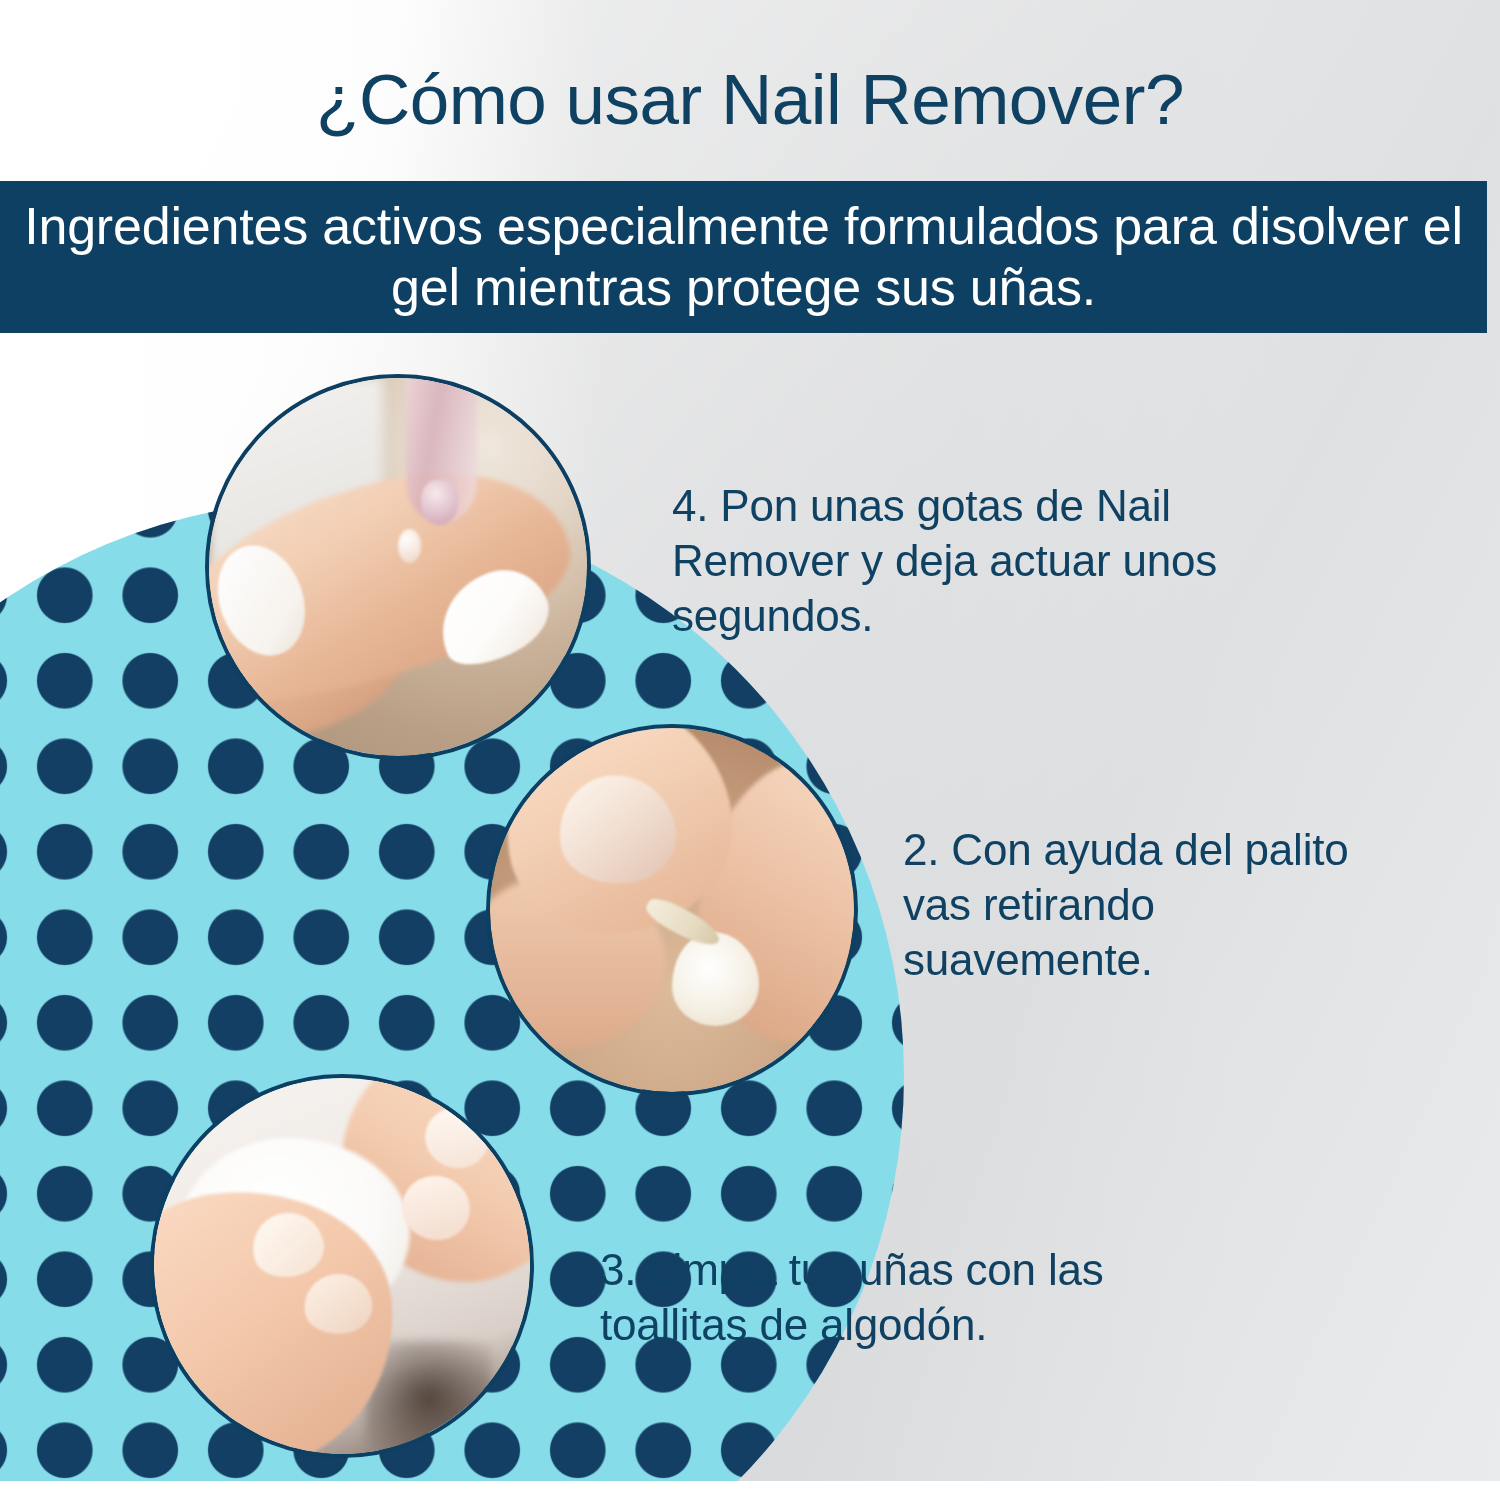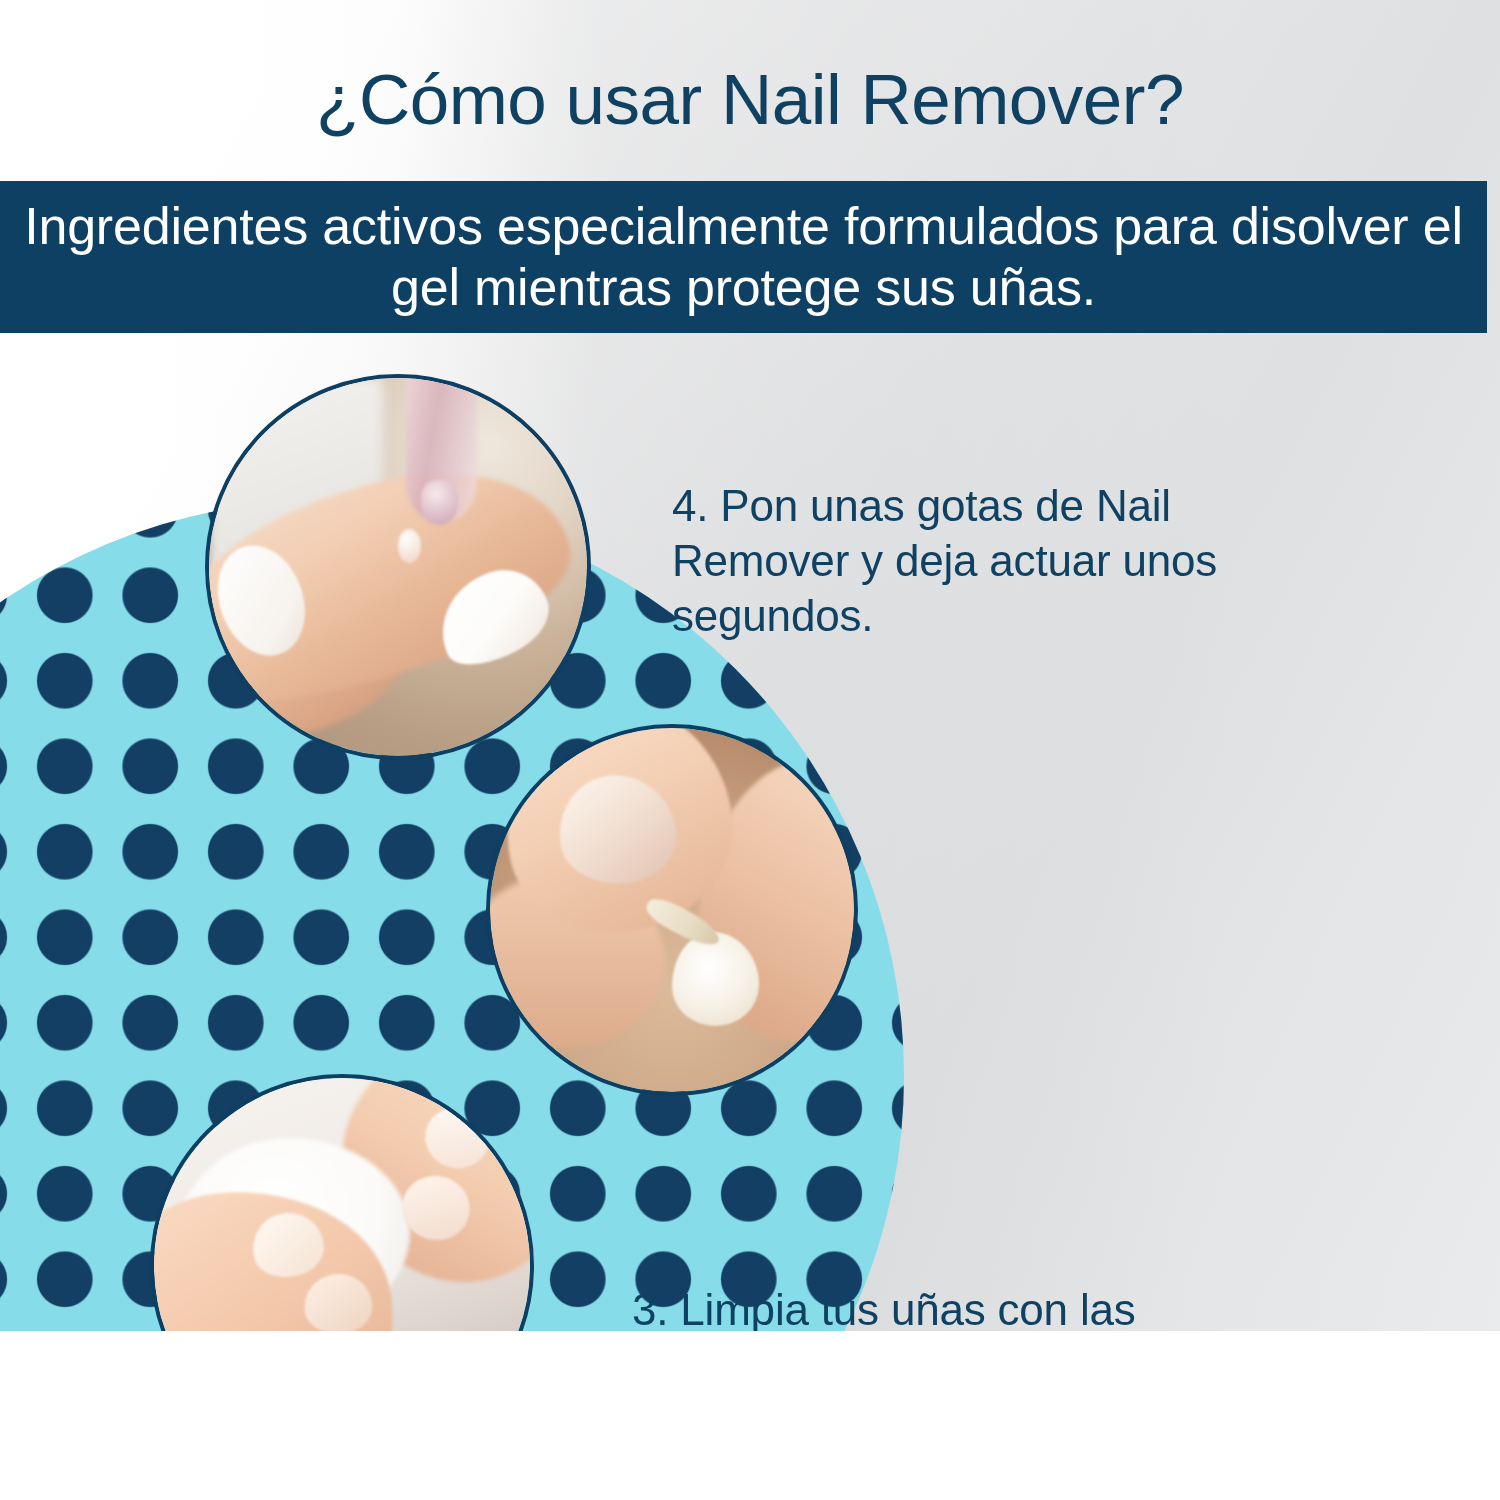--- a/index.html
+++ b/index.html
@@ -7,21 +7,21 @@
     padding: 0;
     background: #ffffff;
   }
   body {
     font-family: "Liberation Sans", sans-serif;
   }
 
   #canvas {
     position: relative;
     width: 1500px;
-    height: 1331px;
+    height: 1481px;
     overflow: hidden;
     background:
       linear-gradient(118deg,
         #ffffff 0%,
         #fdfdfd 18%,
         #f1f1f1 34%,
         #e2e3e4 52%,
         #dcdddf 68%,
         #e4e5e6 86%,
         #e9eaeb 100%);
@@ -291,21 +291,21 @@
   .step {
     position: absolute;
     color: #0f4163;
     font-size: 44px;
     line-height: 55px;
     font-weight: 400;
     letter-spacing: -0.2px;
   }
   #step-1 { left: 672px; top: 478px; width: 600px; }
   #step-2 { left: 903px; top: 822px; width: 490px; }
-  #step-3 { left: 632px; top: 1242px; width: 620px; margin-top: 40px; }
+  #step-3 { left: 600px; top: 1242px; width: 620px; }
 </style>
 </head>
 <body>
 
 <div id="canvas">
 
   <div class="bg-sheen"></div>
 
   <div class="cyan-blob">
     <div class="dot-grid"></div>
@@ -353,15 +353,16 @@
       <div class="p3-pad"></div>
       <div class="p3-hand-left"></div>
       <div class="p3-nail-a"></div>
       <div class="p3-nail-b"></div>
       <div class="p3-nail-c"></div>
       <div class="p3-nail-d"></div>
     </div>
   </div>
 
   <div class="step" id="step-1">4. Pon unas gotas de Nail Remover y deja actuar unos segundos.</div>
+  <div class="step" id="step-2">2. Con ayuda del palito vas retirando suavemente.</div>
   <div class="step" id="step-3">3. Limpia tus uñas con las toallitas de algodón.</div>
 
 </div>
 
 </body></html>

